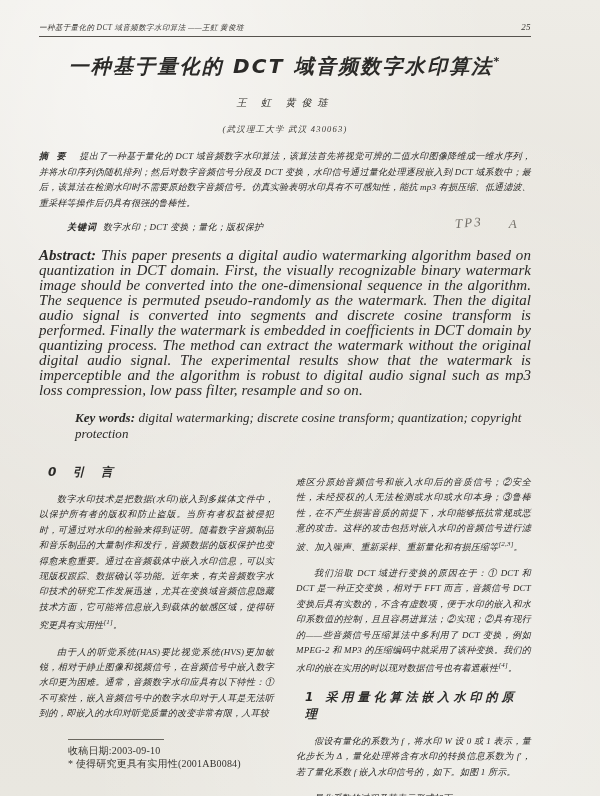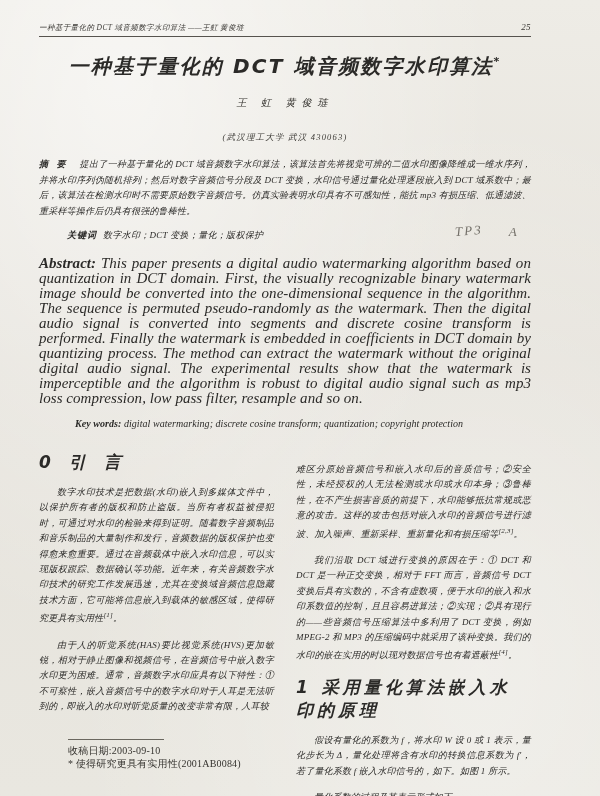--- a/index.html
+++ b/index.html
@@ -69,21 +69,21 @@
     text-align: center;
     font-size: 10px;
     letter-spacing: 6px;
     margin-top: 16px;
     color: #35332f;
   }
   .affil {
     text-align: center;
     font-size: 8.5px;
     letter-spacing: 1.2px;
-    margin-top: 22px;
+    margin-top: 14px;
     color: #3b3935;
   }
 
   
   .abs-cn {
     margin-top: 13px;
     font-size: 9px;
     line-height: 15.5px;
     text-align: justify;
     text-indent: 0;
@@ -129,40 +129,40 @@
   .abs-en {
     margin-top: 14px;
     font-size: 15px;
     line-height: 15px;
     text-align: justify;
     letter-spacing: 0.05px;
   }
   .abs-en .lead { font-weight: bold; }
   .kw-en {
     margin-top: 12px;
-    font-size: 10px;
+    font-size: 13px;
     padding-left: 36px;
     letter-spacing: 0.05px;
   }
   .kw-en .lead { font-weight: bold; }
 
   
   .cols {
     display: flex;
     margin-top: 22px;
     gap: 22px;
   }
   .col {
     width: 235px;
   }
   .sec-h {
-    font-size: 17px;
+    font-size: 12px;
     font-weight: bold;
     letter-spacing: 6px;
-    margin: 0 0 8px 0;
+    margin: 0 0 8px 9px;
     font-family: "DejaVu Sans", sans-serif;
   }
   .sec-h.inline-num { letter-spacing: 4px; }
   p.body {
     font-size: 9px;
     line-height: 15.4px;
     text-align: justify;
     text-indent: 18px;
     margin: 11px 0 0 0;
     letter-spacing: 0.2px;

